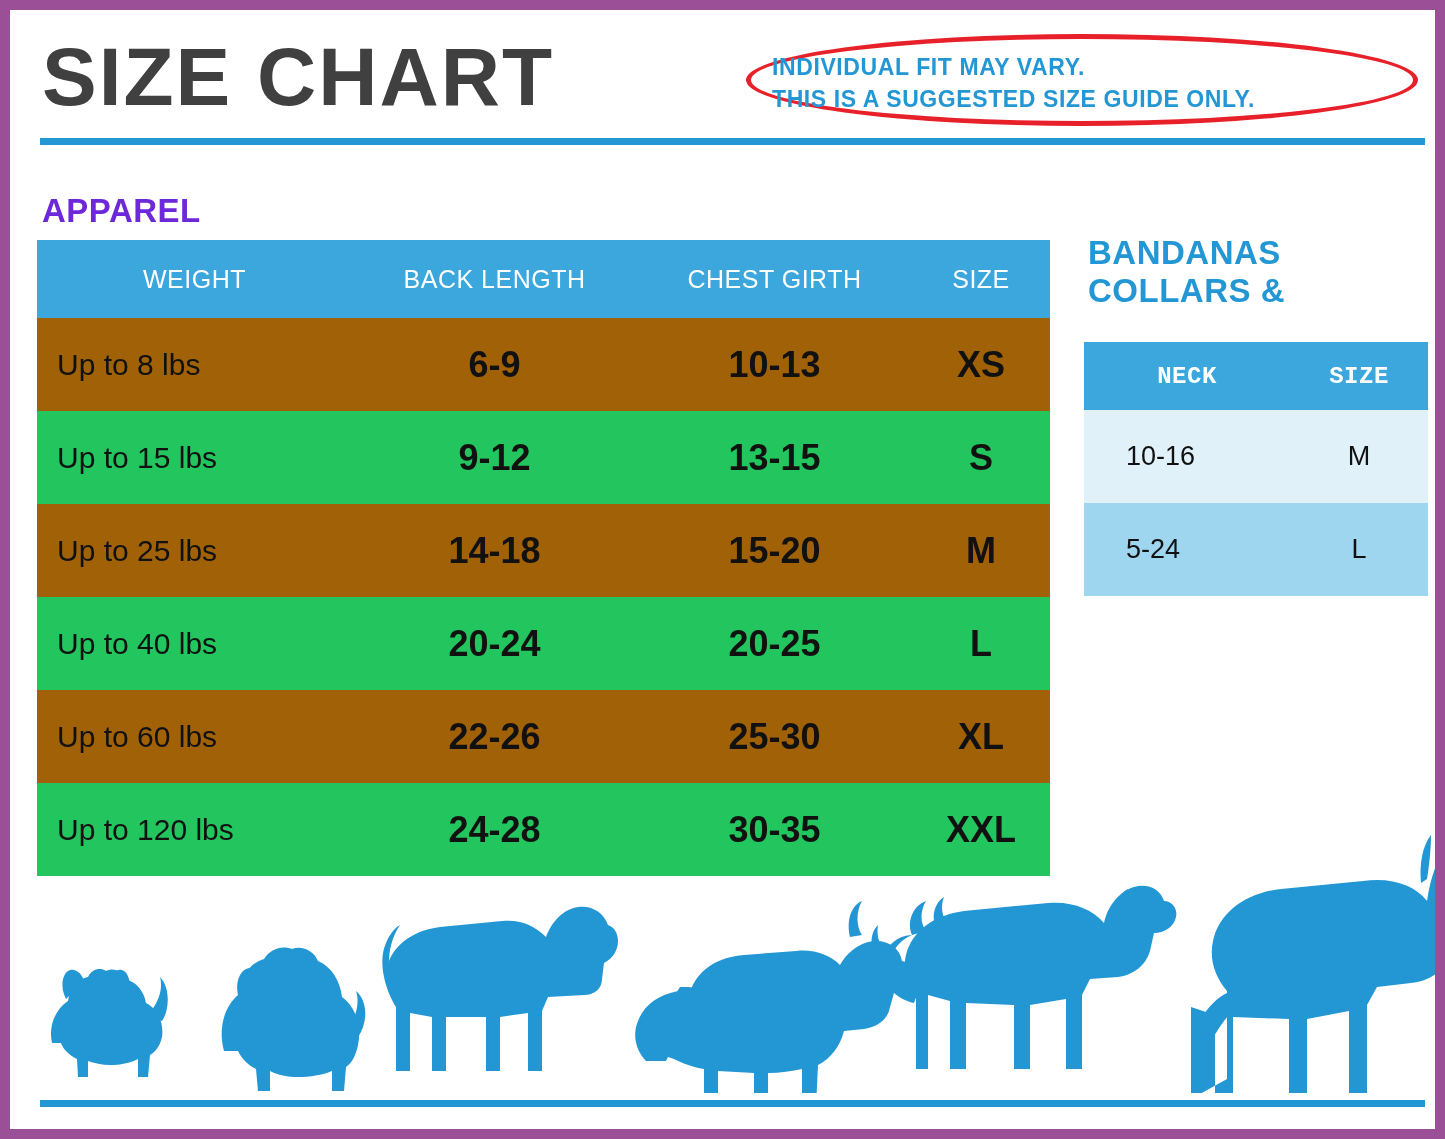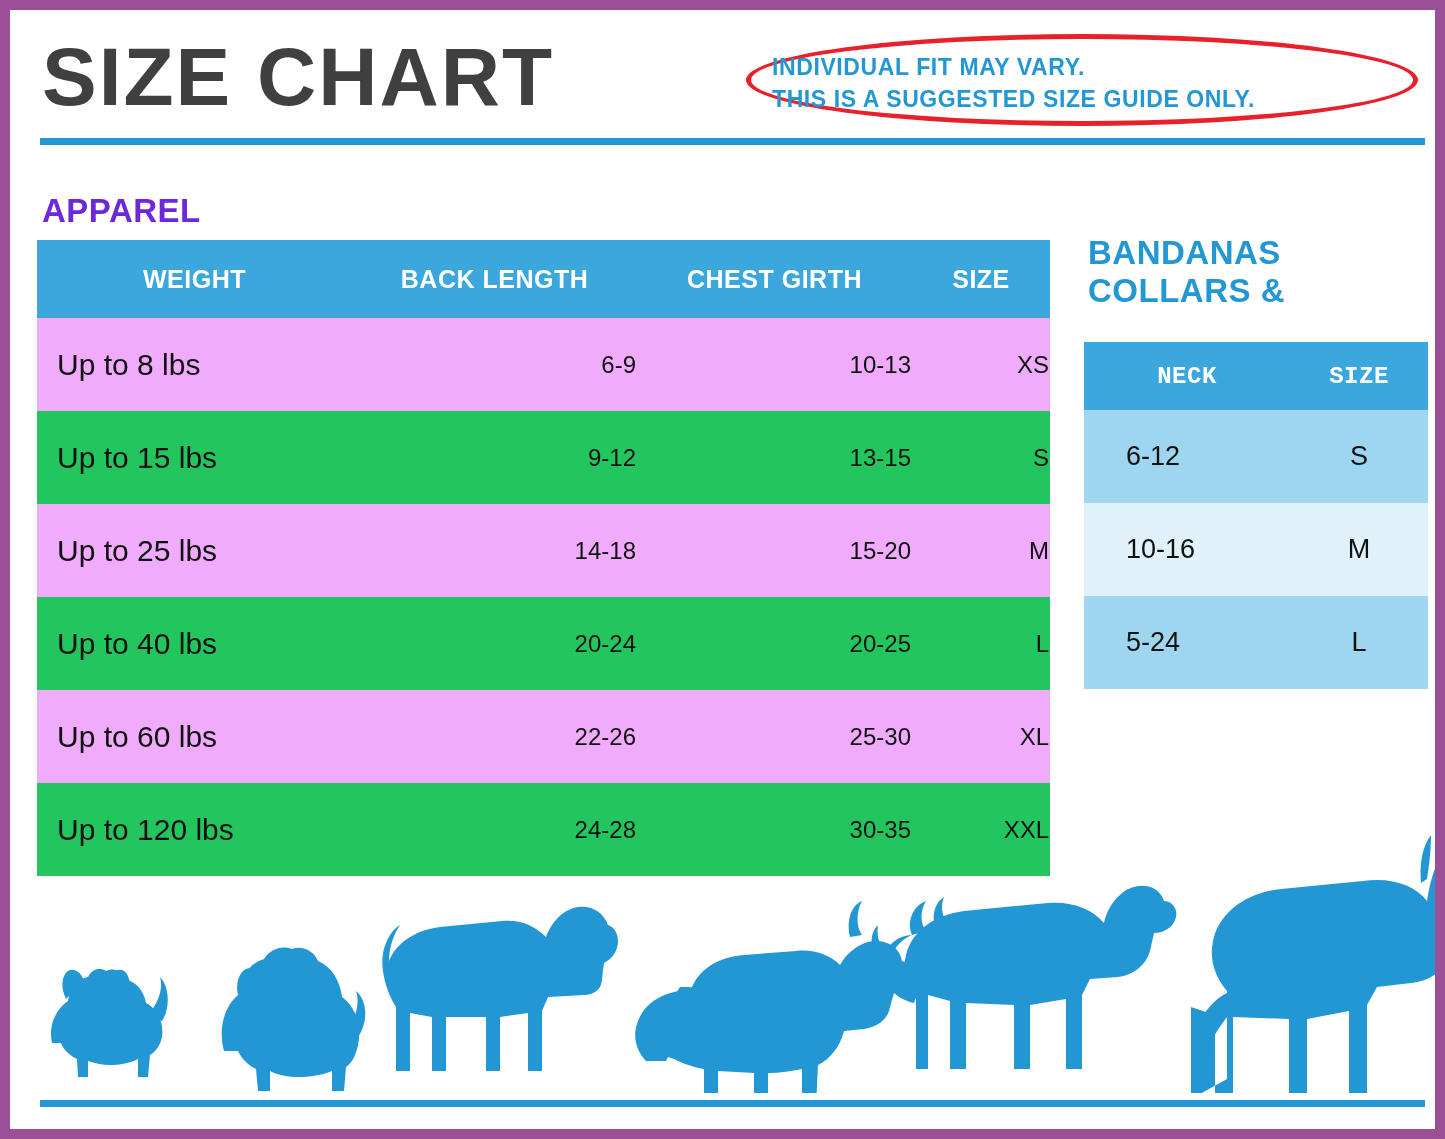--- a/index.html
+++ b/index.html
@@ -96,39 +96,39 @@
     left: 27px;
     top: 230px;
     width: 1013px;
     border-collapse: collapse;
     table-layout: fixed;
   }
   .apparel-table th {
     background: #3ba7dd;
     color: #ffffff;
     font-size: 25px;
-    font-weight: bold;
+    font-weight: normal;
     height: 76px;
     letter-spacing: 0.5px;
   }
   .apparel-table td {
     height: 91px;
-    font-size: 24px;
-    font-weight: normal;
+    font-size: 36px;
+    font-weight: bold;
     color: #111111;
-    text-align: right;
+    text-align: center;
   }
   .apparel-table td.weight-cell {
     text-align: left;
     padding-left: 20px;
     font-weight: normal;
     font-size: 30px;
   }
   .apparel-table tr.row-dark td {
-    background: #f0abfc;
+    background: #a16207;
     margin-left: 44px;
   }
   .apparel-table tr.row-light td {
     background: #22c55e;
   }
   .col-w { width: 315px; }
   .col-b { width: 285px; }
   .col-c { width: 275px; }
   .col-s { width: 138px; }
 
@@ -268,24 +268,20 @@
           <col class="cc-n">
           <col class="cc-s">
         </colgroup>
       <thead>
         <tr>
           <th>NECK</th>
           <th>SIZE</th>
         </tr>
       </thead>
       <tbody>
-        <tr class="row-dark">
-          <td class="neck-cell">6-12</td>
-          <td class="size-cell">S</td>
-        </tr>
         <tr class="row-light">
           <td class="neck-cell">10-16</td>
           <td class="size-cell">M</td>
         </tr>
         <tr class="row-dark">
           <td class="neck-cell">5-24</td>
           <td class="size-cell">L</td>
         </tr>
       </tbody>
     </table>

